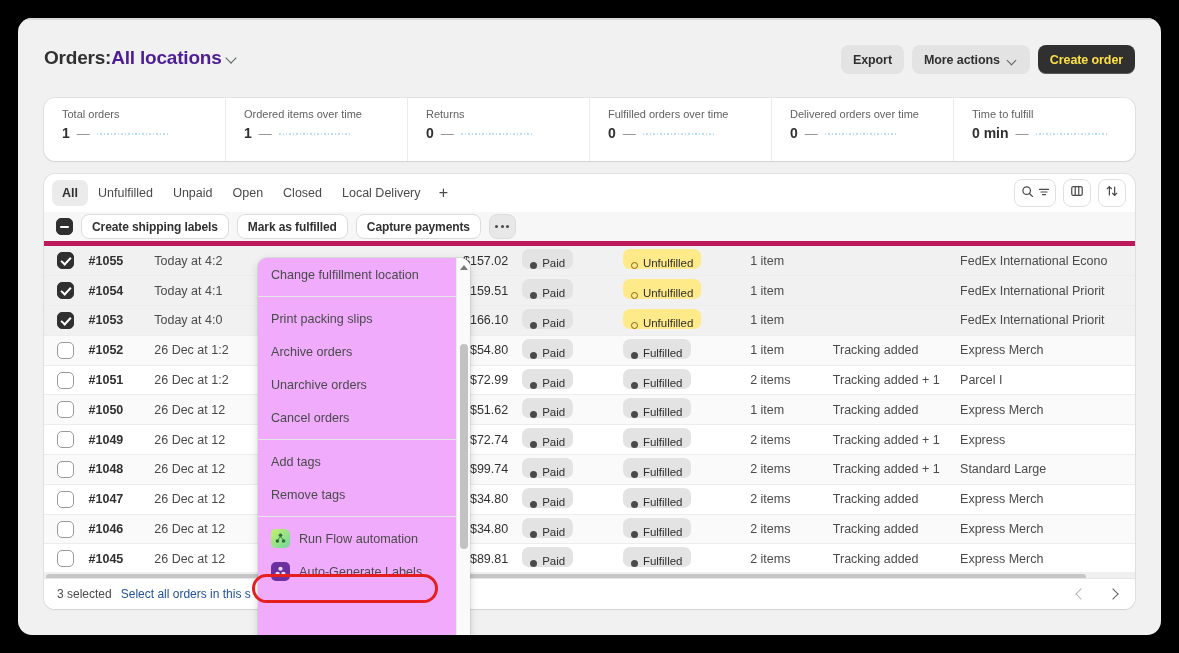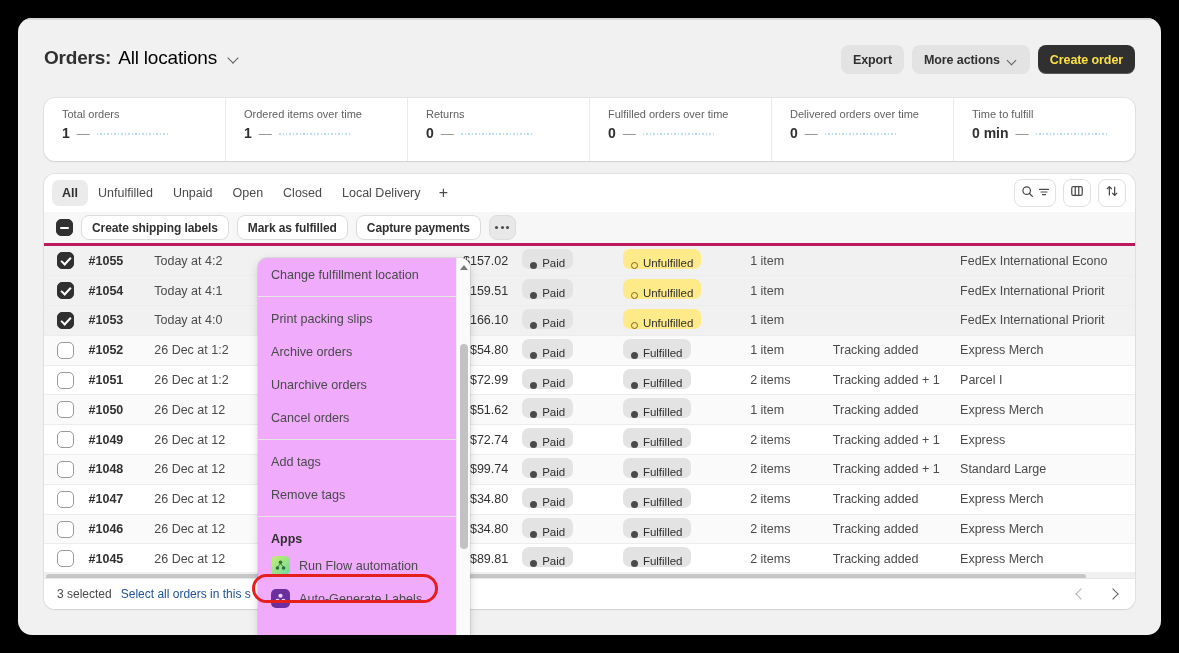--- a/index.html
+++ b/index.html
@@ -21,27 +21,27 @@
     position: absolute; left: 0; top: 0; width: 100%; height: 2px;
     background: #d8d8d8;
   }
 
   
   .page-header {
     position: absolute; left: 0; top: 20px; width: 100%; height: 52px;
   }
   .title-wrap {
     position: absolute; left: 26px; top: 9px;
-    display: flex; align-items: center; gap: 7px;
+    display: flex; align-items: center; 
   }
   .title-prefix {
     font-size: 19px; font-weight: bold; color: #303030; letter-spacing: -0.2px;
   }
   .title-main {
-    font-size: 19px; font-weight: normal; color: #000000; letter-spacing: -0.2px;
+    font-size: 19px; font-weight: bold; color: #4c1d95; letter-spacing: -0.2px;
   }
   .chev-title {
     width: 16px; height: 16px; position: relative; margin-left: 2px; cursor: pointer;
   }
   .chev-title::after {
     content: ""; position: absolute; left: 3px; top: 4px;
     width: 7px; height: 7px;
     border-right: 1.6px solid #5c5f62; border-bottom: 1.6px solid #5c5f62;
     transform: rotate(45deg);
   }
@@ -133,21 +133,21 @@
     height: 28px; border-radius: 8px; border: 1px solid #e0e0e0;
     background: #fff; display: flex; align-items: center; justify-content: center;
     gap: 4px; cursor: pointer; padding: 0 7px;
   }
 
   
   .bulk-bar {
     height: 34px; background: #f7f7f7;
     display: flex; align-items: center; gap: 8px;
     padding-left: 12px; position: relative;
-    border-bottom: 3px solid #be185d;
+    border-bottom: 5px solid #be185d;
   }
   .cb {
     width: 17px; height: 17px; border-radius: 5px;
     border: 1.5px solid #9a9a9a; background: #fff;
     cursor: pointer; flex: none; position: relative;
   }
   .cb.checked { background: #303030; border-color: #303030; }
   .cb.checked::after {
     content: ""; position: absolute; left: 5px; top: 2px;
     width: 4px; height: 8px;
@@ -601,21 +601,20 @@
       <div class="menu-item">Change fulfillment location</div>
       <div class="menu-sep"></div>
       <div class="menu-item">Print packing slips</div>
       <div class="menu-item">Archive orders</div>
       <div class="menu-item">Unarchive orders</div>
       <div class="menu-item">Cancel orders</div>
       <div class="menu-sep"></div>
       <div class="menu-item">Add tags</div>
       <div class="menu-item">Remove tags</div>
       <div class="menu-sep"></div>
-      <div class="menu-head">Apps</div>
       <div class="menu-item">
         <span class="app-icon" style="background:linear-gradient(135deg,#c7f06a,#6fd6a3);">
           <svg width="13" height="13" viewBox="0 0 16 16">
               <circle cx="8" cy="4" r="2.2" fill="#2d6b3f"></circle>
               <circle cx="4.2" cy="11" r="2.2" fill="#2d6b3f"></circle>
               <circle cx="11.8" cy="11" r="2.2" fill="#2d6b3f"></circle>
               <line x1="8" y1="6" x2="4.8" y2="9.2" stroke="#2d6b3f" stroke-width="1.1"></line>
               <line x1="8" y1="6" x2="11.2" y2="9.2" stroke="#2d6b3f" stroke-width="1.1"></line>
             </svg>
         </span>

